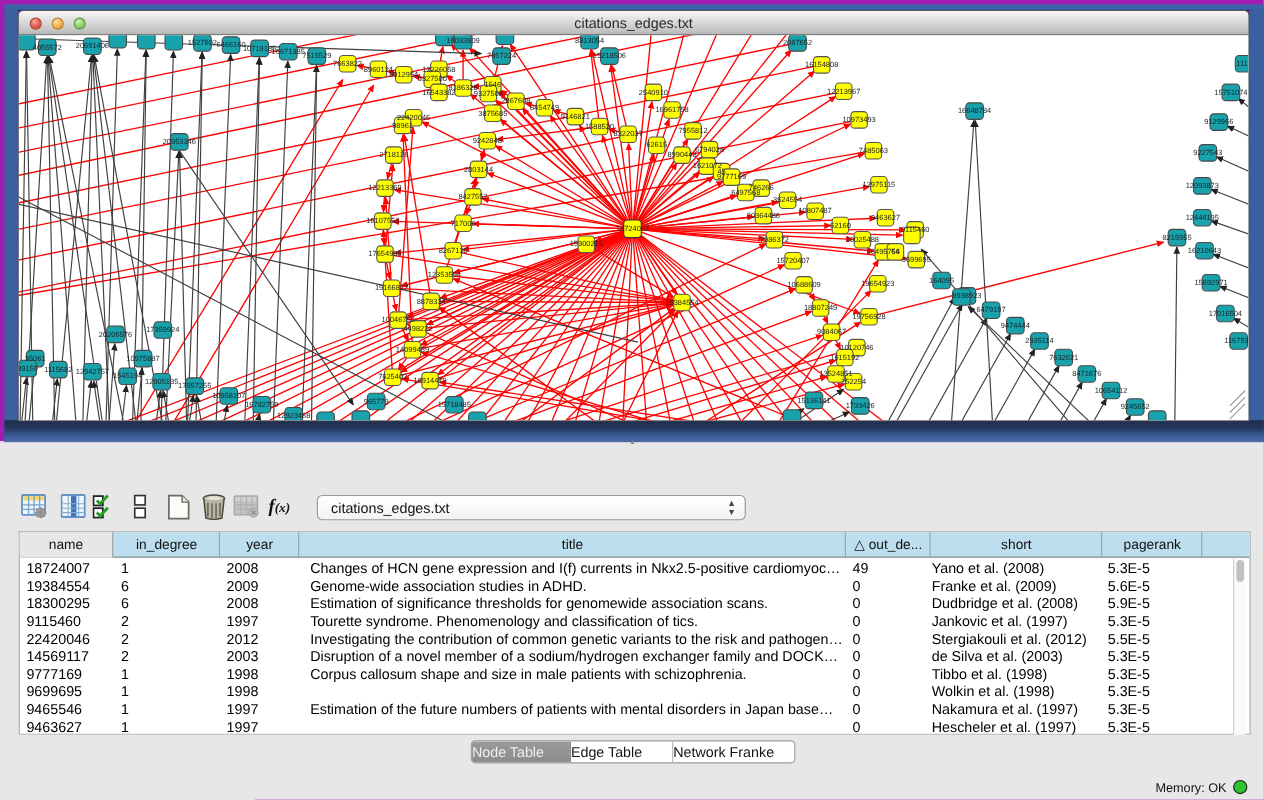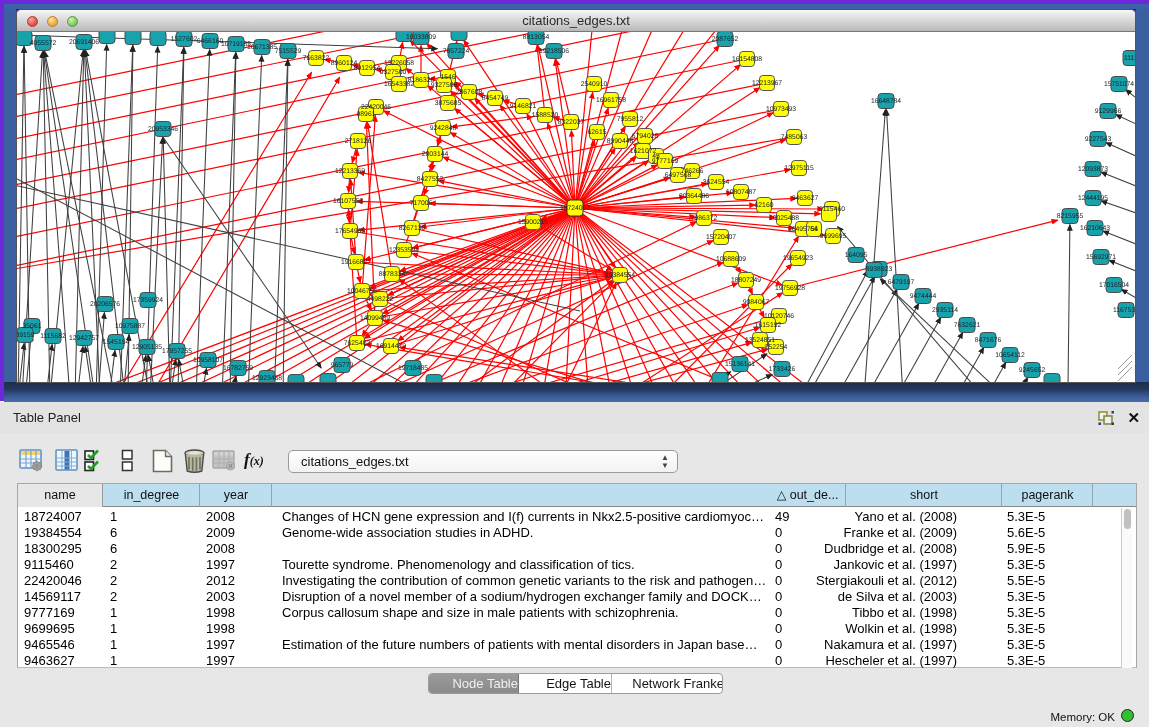--- a/index.html
+++ b/index.html
@@ -1,16 +1,16 @@
 <!DOCTYPE html>
 <html><head><meta charset="utf-8">
 <style>
 *{margin:0;padding:0;box-sizing:border-box}
 html,body{width:1149px;height:727px;overflow:hidden;font-family:"Liberation Sans",sans-serif}
-#app{position:relative;width:1149px;height:727px;background:#6d28d9}
+#app{position:relative;width:1149px;height:727px;background:#a21caf}
 
 #deskTop{position:absolute;left:4px;top:4px;width:1145px;height:6px;background:#3c63a8;border-bottom:1px solid #1d2c49}
 #deskLeft{position:absolute;left:4px;top:9px;width:12px;height:393px;background:#3c5f9f}
 #deskRight{position:absolute;left:1136px;top:9px;width:13px;height:393px;background:#3c5f9f}
 #deskBottom{position:absolute;left:4px;top:382px;width:1145px;height:20px;background:linear-gradient(#1f2c4c,#24375c 35%,#3c5e9c 75%,#4a6da9)}
 
 #win{position:absolute;left:16px;top:9px;width:1120px;height:374px;background:#b7b7b7;border:1px solid #555;border-radius:5px 5px 0 0;overflow:hidden}
 #titlebar{position:absolute;left:0;top:0;width:100%;height:22px;border-radius:4px 4px 0 0;background:linear-gradient(#f7f7f7,#dedede 40%,#c3c3c3 85%,#b7b7b7);border-bottom:1px solid #777}
 #title{position:absolute;width:100%;text-align:center;top:3px;font-size:13px;color:#2a2a2a}
 .tl{position:absolute;top:5.5px;width:11px;height:11px;border-radius:50%;}
@@ -37,26 +37,26 @@
 #th1{left:86px;width:96px}
 #th2{left:183px;width:71px}
 #th3{left:255px;width:496px}
 #th4{left:752px;width:76px}
 #th5{left:829px;width:155px}
 #th6{left:985px;width:90px}
 #tbody{position:absolute;left:0;top:24px;width:100%;height:160px;overflow:hidden}
 .tr{position:relative;height:16px;font-size:13px;color:#000;white-space:nowrap}
 .c{position:absolute;top:1px}
 .c0{left:6px}.c1{left:92px}.c2{left:188px}.c3{left:264px;width:492px;overflow:hidden}
-.c4{left:757px}.c5{left:784px;width:155px;text-align:right}.c6{left:989px}
+.c4{left:757px}.c5{left:829px;width:155px;text-align:left}.c6{left:989px}
 #sb{position:absolute;left:1103px;top:24px;width:11px;height:160px;background:#fafafa;border-left:1px solid #ccc}
 #sbt{position:absolute;left:1.5px;top:1px;width:7px;height:20px;background:#c1c1c1;border-radius:4px}
 
 #seg{position:absolute;left:428px;top:271px;width:295px;height:21px;background:#fff;border:1px solid #9b9b9b;border-radius:4px;overflow:hidden}
-.sg{position:absolute;top:0;height:100%;font-size:13px;line-height:20px;text-align:right;color:#141414}
+.sg{position:absolute;top:0;height:100%;font-size:13px;line-height:20px;text-align:left;color:#141414}
 #sg0{left:0;width:90px;background:linear-gradient(#9a9a9a,#8b8b8b);color:#efefef;border-right:1px solid #777}
 #sg1{left:90px;width:93px;border-right:1px solid #b5b5b5}
 #sg2{left:183px;width:112px}
 #mem{position:absolute;right:34px;top:309px;font-size:11.5px;color:#111}
 #dot{position:absolute;right:15px;top:307px;width:13px;height:13px;border-radius:50%;background:#2dc32d;border:1.5px solid #222}
 </style></head>
 <body>
 <div id="app">
 <div id="deskTop"></div>
     <div id="sepline"></div>
@@ -609,31 +609,20 @@
 </svg></div>
   <div id="titlebar">
         <div id="title">citations_edges.txt</div>
     <div class="tl" id="tlr"></div>
         <div class="tl" id="tly"></div>
         <div class="tl" id="tlg"></div>
   </div>
 </div>
 <div id="panel">
   <div style="position:absolute;left:568px;top:-1px;width:14px;height:5px;color:#888;font-size:7px;line-height:4px;text-align:center">▴</div>
-      <div id="ph">
-        <span>Table Panel</span>
-    <svg width="17" height="16" style="position:absolute;right:34px;top:8px" viewBox="0 0 17 16">
-      <rect x="1" y="2" width="8" height="8" fill="#eef4fb" stroke="#a09030" stroke-width="1.6"></rect>
-      <rect x="6" y="6" width="8" height="8" fill="#e8f0fa" stroke="#8a8a40" stroke-width="1.6"></rect>
-      <rect x="13.5" y="1" width="2.5" height="2.5" fill="#1d4572"></rect>
-          <rect x="0.5" y="12.5" width="2.5" height="2.5" fill="#1d4572"></rect>
-          <rect x="13.5" y="12.5" width="2.5" height="2.5" fill="#1d4572"></rect>
-    </svg>
-    <div id="phx">✕</div>
-  </div>
   <div id="tb">
     <svg class="ic" style="left:19px" width="24" height="23" viewBox="0 0 24 23">
       <rect x="1" y="1" width="21" height="18" fill="#eef6fd" stroke="#5f93c5" stroke-width="1.6" rx="1"></rect>
       <rect x="2" y="2" width="19" height="4" fill="#f7d36b"></rect>
       <path d="M2 10h19M2 14h19M7 2v17M12 2v17M17 2v17" stroke="#79a5cc" stroke-width="1.2"></path>
       <circle cx="18" cy="17" r="4.2" fill="#adadad" stroke="#808080"></circle>
           <circle cx="18" cy="17" r="1.6" fill="#e8e8e8"></circle>
           <path d="M18 11.8v10.4M12.8 17h10.4M14.3 13.3l7.4 7.4M21.7 13.3l-7.4 7.4" stroke="#909090" stroke-width="1.2"></path>
     </svg>
     <svg class="ic" style="left:55px" width="24" height="23" viewBox="0 0 24 23">
@@ -670,20 +659,21 @@
       <path d="M16.8 15.3 l3.4 3.4 M20.2 15.3 l-3.4 3.4" stroke="#8f8f8f" stroke-width="1.3"></path>
     </svg>
     <div class="ic" style="left:244px;top:17px;width:26px;font-family:'Liberation Serif',serif;font-style:italic;font-weight:bold;font-size:17px;color:#111">f<span style="font-size:12px">(x)</span></div>
     <div id="dd">citations_edges.txt<div id="dda">▲<br>▼</div></div>
   </div>
   <div id="tbl">
     <div id="thead">
       <div class="th" id="th0">name</div>
           <div class="th" id="th1">in_degree</div>
       <div class="th" id="th2">year</div>
+          <div class="th" id="th3">title</div>
       <div class="th" id="th4">△ out_de...</div>
           <div class="th" id="th5">short</div>
       <div class="th" id="th6">pagerank</div>
     </div>
     <div id="tbody">
           <div class="tr">
             <span class="c c0">18724007</span>
             <span class="c c1">1</span>
             <span class="c c2">2008</span>
             <span class="c c3">Changes of HCN gene expression and I(f) currents in Nkx2.5-positive cardiomyoc…</span>
@@ -697,20 +687,21 @@
             <span class="c c2">2009</span>
             <span class="c c3">Genome-wide association studies in ADHD.</span>
             <span class="c c4">0</span>
             <span class="c c5">Franke et al. (2009)</span>
             <span class="c c6">5.6E-5</span>
           </div>
           <div class="tr">
             <span class="c c0">18300295</span>
             <span class="c c1">6</span>
             <span class="c c2">2008</span>
+            <span class="c c3">Estimation of significance thresholds for genomewide association scans.</span>
             <span class="c c4">0</span>
             <span class="c c5">Dudbridge et al. (2008)</span>
             <span class="c c6">5.9E-5</span>
           </div>
           <div class="tr">
             <span class="c c0">9115460</span>
             <span class="c c1">2</span>
             <span class="c c2">1997</span>
             <span class="c c3">Tourette syndrome. Phenomenology and classification of tics.</span>
             <span class="c c4">0</span>

